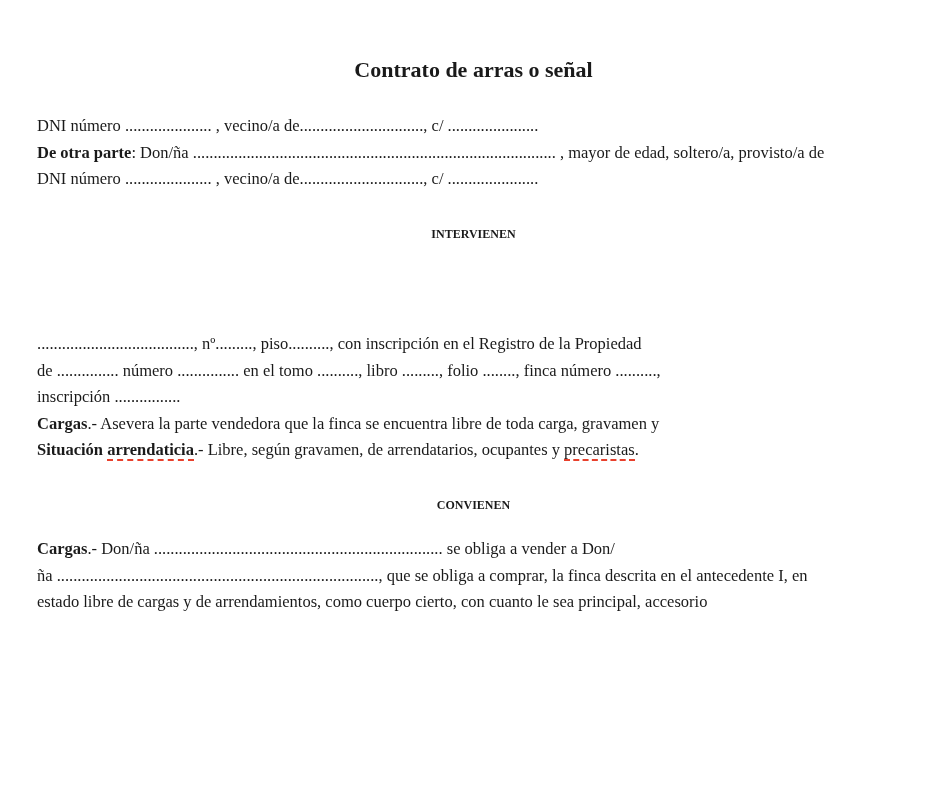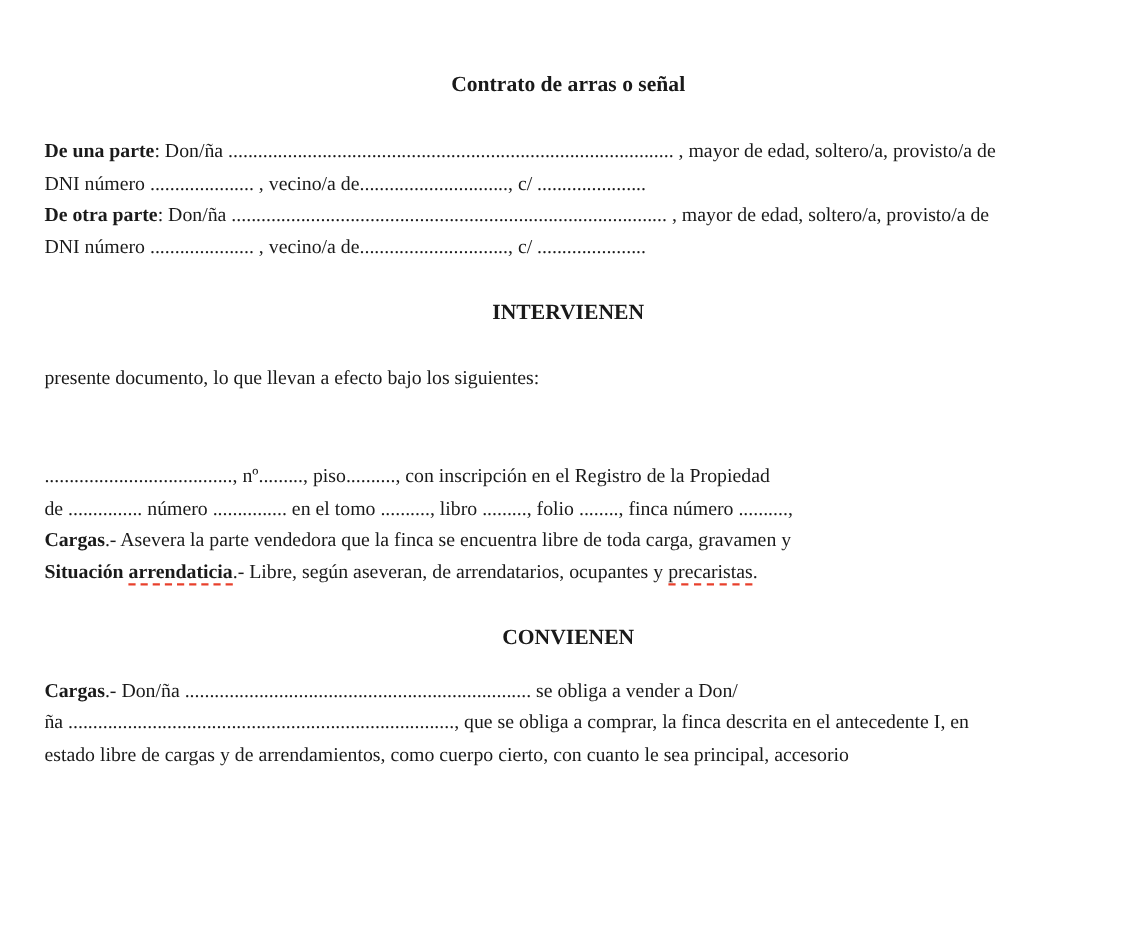--- a/index.html
+++ b/index.html
@@ -4,66 +4,65 @@
 <style>
   html, body { margin: 0; padding: 0; }
   body {
     width: 940px; height: 788px; overflow: hidden;
     background: #ffffff;
     font-family: "Liberation Serif", "DejaVu Serif", serif;
     color: #1a1a1a;
   }
   .page { padding: 55px 30px 0 37px; }
   .title {
-    font-size: 18px; line-height: 30px; font-weight: bold;
+    font-size: 22px; line-height: 30px; font-weight: bold;
     text-align: center; white-space: pre;
   }
   .heading {
-    font-size: 18px; line-height: 26.5px; font-weight: bold;
+    font-size: 12px; line-height: 26.5px; font-weight: bold;
     text-align: center; white-space: pre;
   }
   .line { font-size: 16.5px; line-height: 26.5px; white-space: pre; }
   .b { font-weight: bold; }
   .misspelled { border-bottom: 2px dashed #e8402c; }
   .gap { height: 28px; }
   .gap-sm { height: 18px; }
 </style>
 </head>
 <body>
 
 <div class="page">
 
   <div class="title">Contrato de arras o señal</div>
 
   <div class="gap"></div>
 
-  <div class="line"><span class="b">De una parte</span><span>: Don/ña .......................................................................................... , mayor de edad, soltero/a, provisto/a de</span></div>
   <div class="line">DNI número ..................... , vecino/a de.............................., c/ ......................</div>
   <div class="line"><span class="b">De otra parte</span><span>: Don/ña ........................................................................................ , mayor de edad, soltero/a, provisto/a de</span></div>
   <div class="line">DNI número ..................... , vecino/a de.............................., c/ ......................</div>
 
   <div class="gap"></div>
 
   <div class="heading">INTERVIENEN</div>
 
   <div class="gap"></div>
 
-  <div class="line">presente documento, lo que llevan a efecto bajo los siguientes:</div>
 
   <div class="gap"></div>
 
 
   <div class="gap"></div>
 
   <div class="line">......................................, nº........., piso.........., con inscripción en el Registro de la Propiedad</div>
   <div class="line">de ............... número ............... en el tomo .........., libro ........., folio ........, finca número ..........,</div>
+  <div class="line">inscripción ................</div>
 
   <div class="line"><span class="b">Cargas</span><span>.- Asevera la parte vendedora que la finca se encuentra libre de toda carga, gravamen y</span></div>
 
-  <div class="line"><span class="b">Situación </span><span class="b misspelled">arrendaticia</span><span>.- Libre, según aseveran, de arrendatarios, ocupantes y </span><span class="misspelled">precaristas</span><span>.</span></div>
+  <div class="line"><span class="b">Situación </span><span class="b misspelled">arrendaticia</span><span>.- Libre, según gravamen, de arrendatarios, ocupantes y </span><span class="misspelled">precaristas</span><span>.</span></div>
 
 
   <div class="gap"></div>
 
   <div class="heading">CONVIENEN</div>
 
   <div class="gap gap-sm"></div>
 
   <div class="line"><span class="b">Cargas</span><span>.- Don/ña ...................................................................... se obliga a vender a Don/</span></div>
   <div class="line">ña .............................................................................., que se obliga a comprar, la finca descrita en el antecedente I, en</div>

